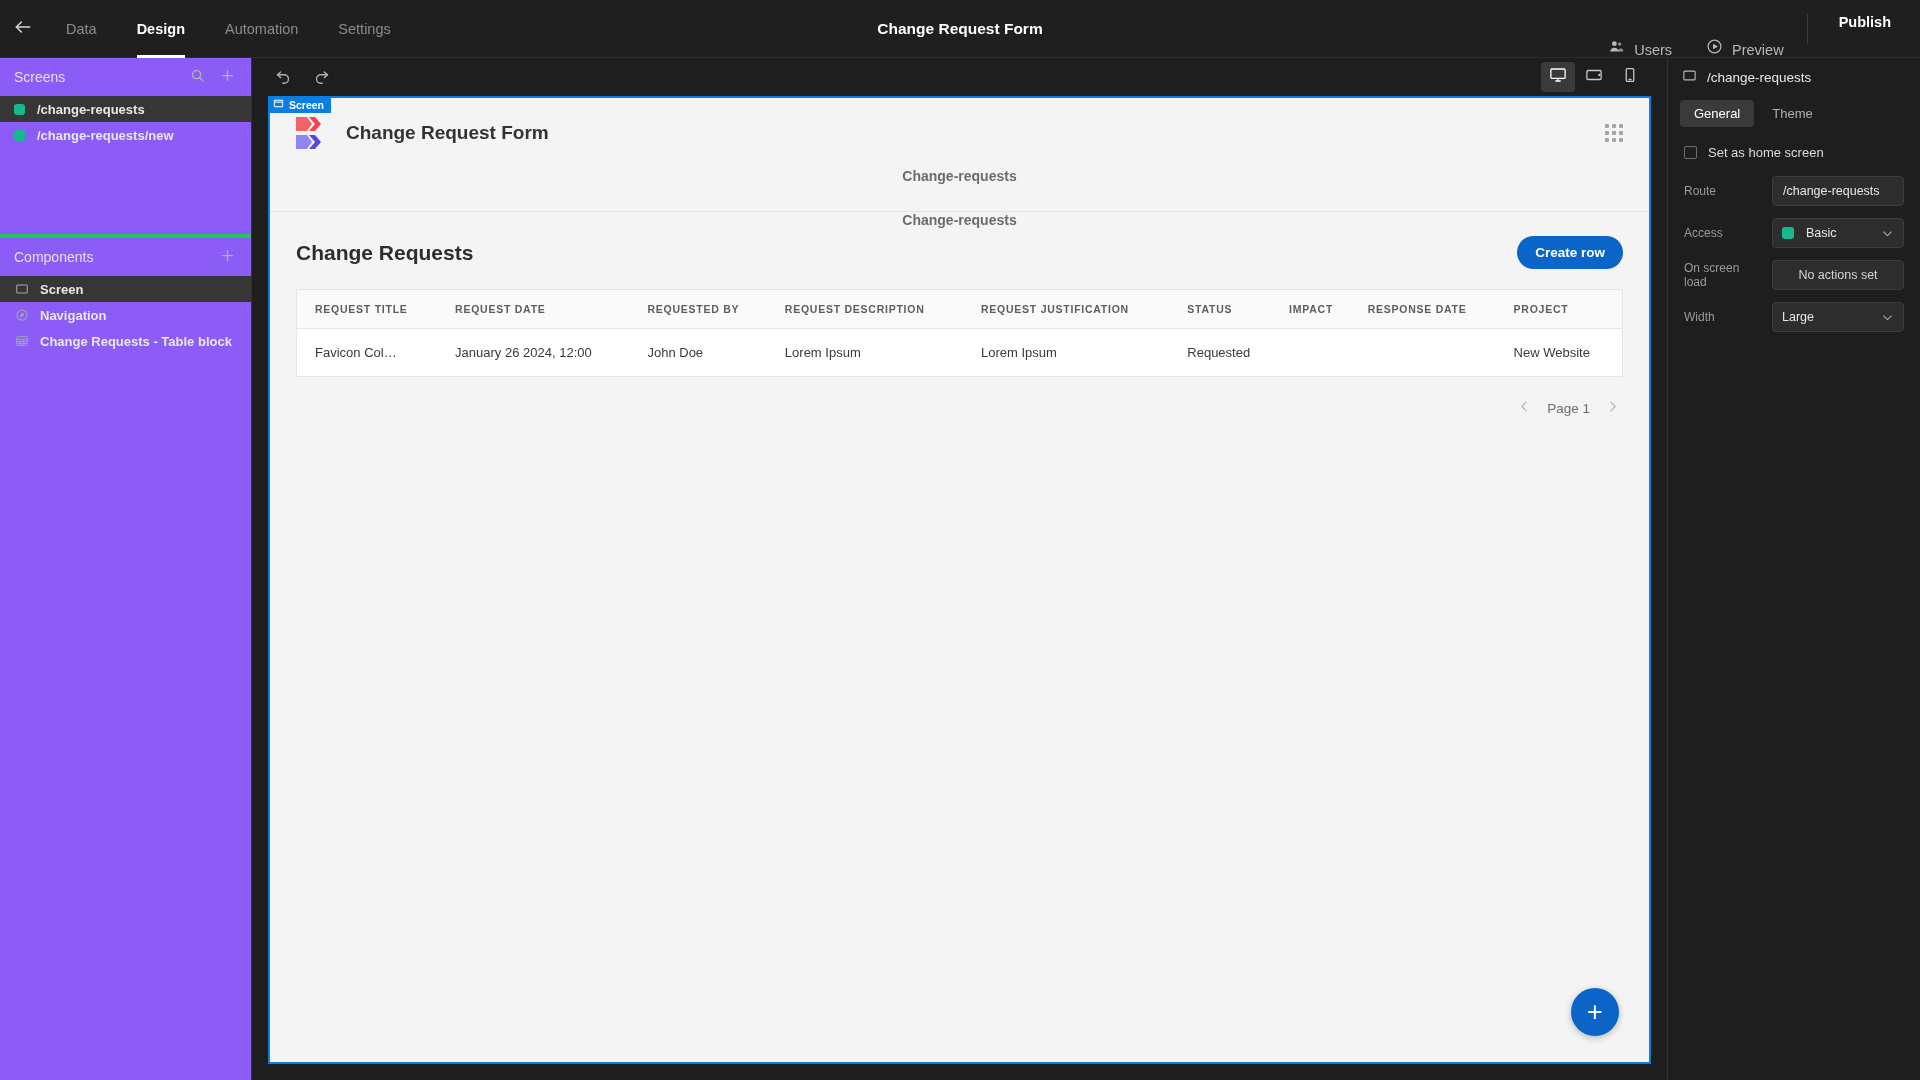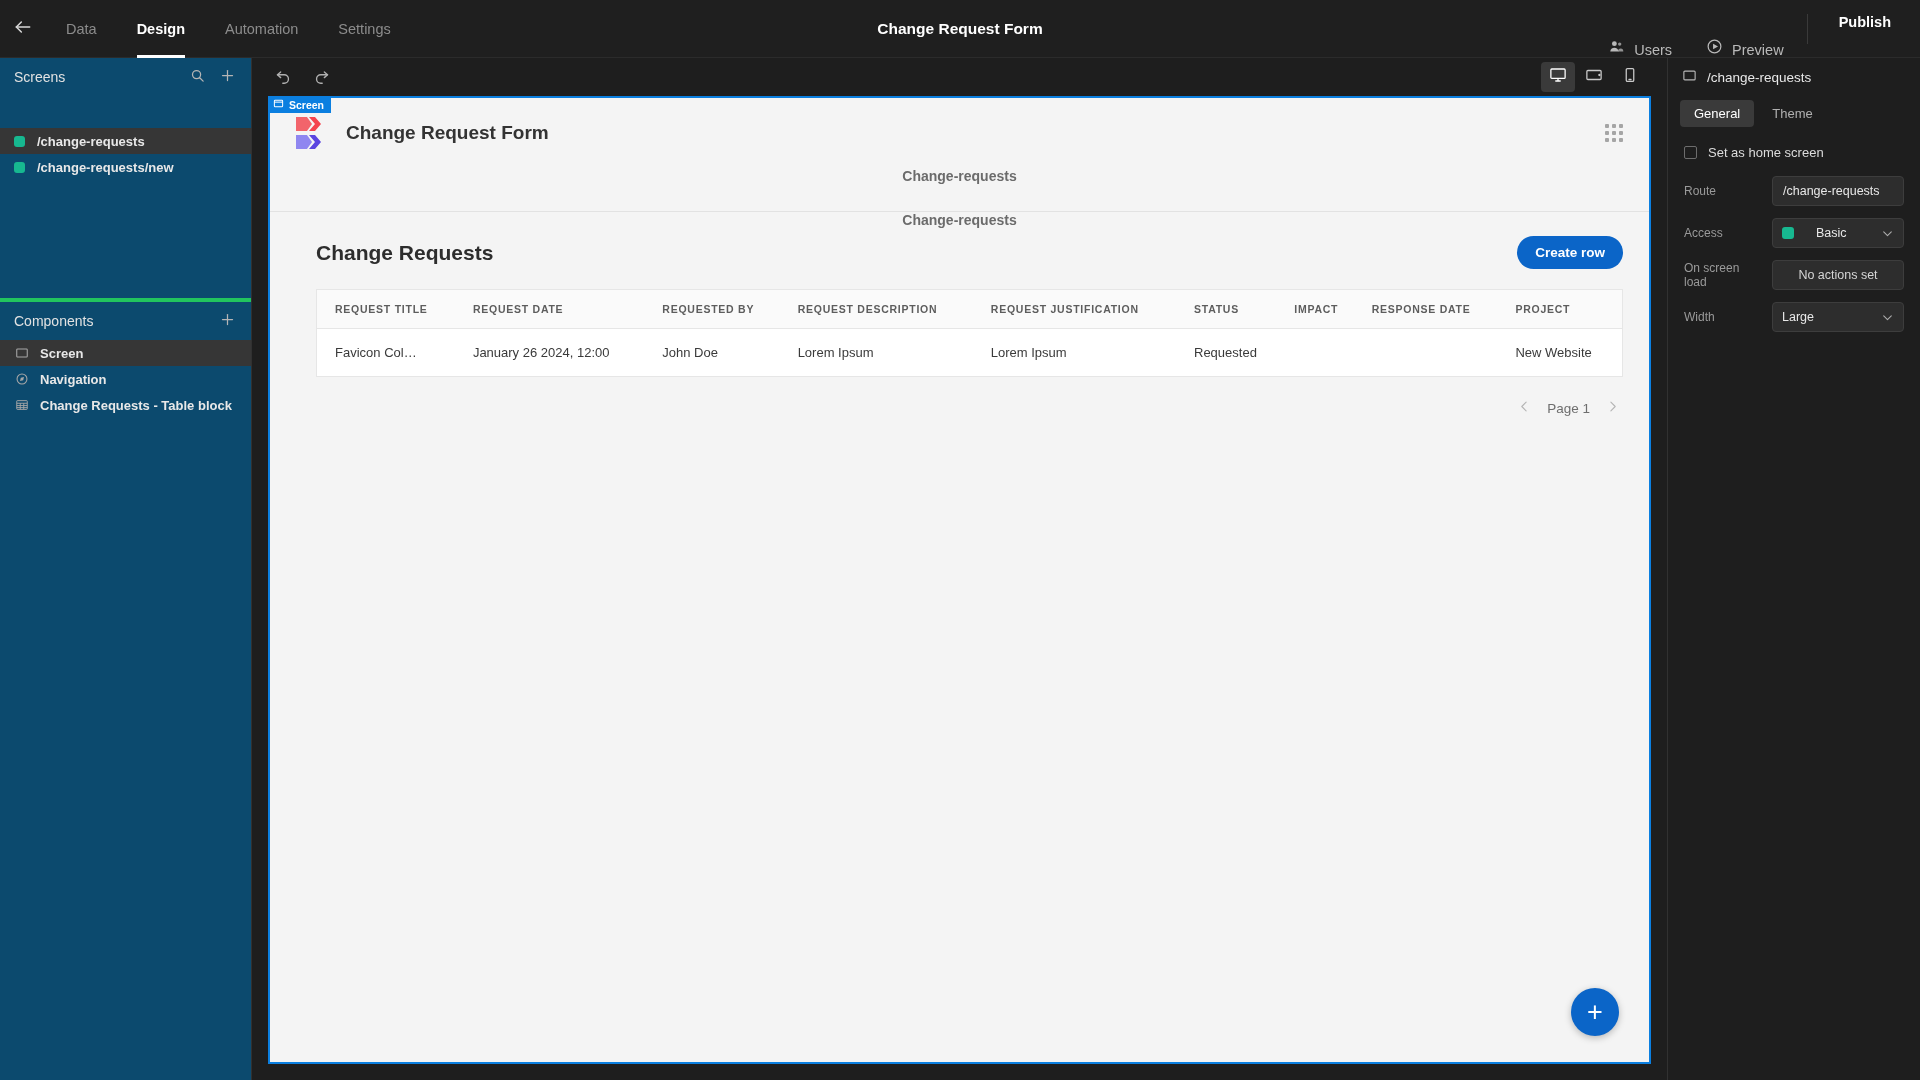--- a/index.html
+++ b/index.html
@@ -59,23 +59,23 @@
     color: #ffffff; font-size: 14.5px; font-weight: bold;
     cursor: pointer; margin-left: 6px;
   }
 
   
   .body { flex: 1; display: flex; min-height: 0; }
 
   
   .leftpanel {
     width: 252px; min-width: 252px;
-    background: #0c4a6e;
+    background: #8b5cf6;
     border-right: 1px solid #313131;
-    display: flex; flex-direction: column; gap: 32px;
+    display: flex; flex-direction: column;
   }
   .panel-head {
     height: 38px; display: flex; align-items: center;
     padding: 0 14px; gap: 10px;
   }
   .panel-head .ph-title {
     color: #e2e2e2; font-size: 14px; flex: 1;
   }
   .panel-head .ph-icon {
     width: 20px; height: 20px; display: flex;
@@ -165,21 +165,21 @@
   .app-nav {
     height: 44px; display: flex; align-items: center;
     gap: 28px; padding: 0 28px;
     border-bottom: 1px solid #e2e2e2;
     flex-direction: column;
   }
   .app-nav-item {
     color: #6b6b6b; font-size: 14px; font-weight: bold; cursor: pointer;
   }
 
-  .app-main { padding: 24px 26px 0 26px; margin-left: 20px; }
+  .app-main { padding: 24px 26px 0 26px; }
   .main-head {
     display: flex; align-items: center; margin-bottom: 20px;
   }
   .main-title { font-size: 21px; font-weight: bold; color: #2d2d2d; }
   .create-btn {
     margin-left: auto;
     background: #0b65c8; color: #ffffff;
     font-size: 13.5px; font-weight: bold;
     padding: 9px 18px; border-radius: 18px;
     border: none; cursor: pointer;
@@ -259,21 +259,21 @@
   .rp-label { color: #9a9a9a; font-size: 12px; width: 78px; flex-shrink: 0; }
   .rp-input {
     flex: 1; background: #2d2d2d; border: 1px solid #3d3d3d;
     border-radius: 4px; height: 30px;
     display: flex; align-items: center; padding: 0 10px;
     color: #e8e8e8; font-size: 12.5px; cursor: text;
   }
   .rp-select {
     flex: 1; background: #2d2d2d; border: 1px solid #3d3d3d;
     border-radius: 4px; height: 30px;
-    display: flex; align-items: center; padding: 0 9px; gap: 22px;
+    display: flex; align-items: center; padding: 0 9px; gap: 12px;
     color: #e8e8e8; font-size: 12.5px; cursor: pointer;
   }
   .rp-select .chev { margin-left: auto; color: #adadad; }
   .rp-select .chev svg { width: 13px; height: 13px; display: block; }
   .sel-dot {
     width: 12px; height: 12px; border-radius: 3px;
     background: #17b890; flex-shrink: 0;
   }
   .rp-btn {
     flex: 1; background: #2d2d2d; border: 1px solid #3d3d3d;

